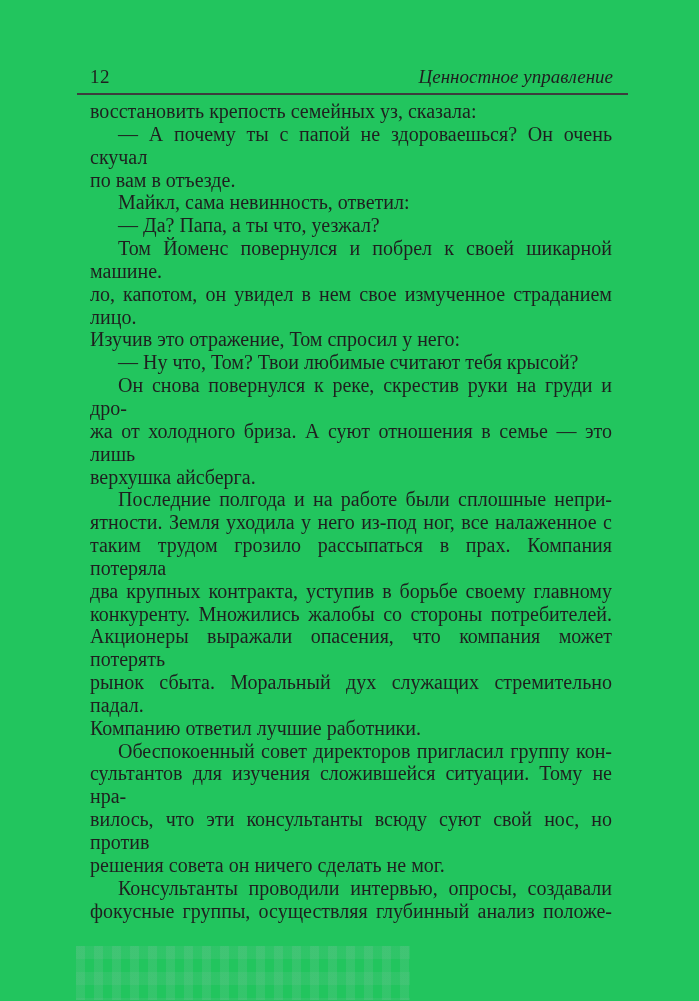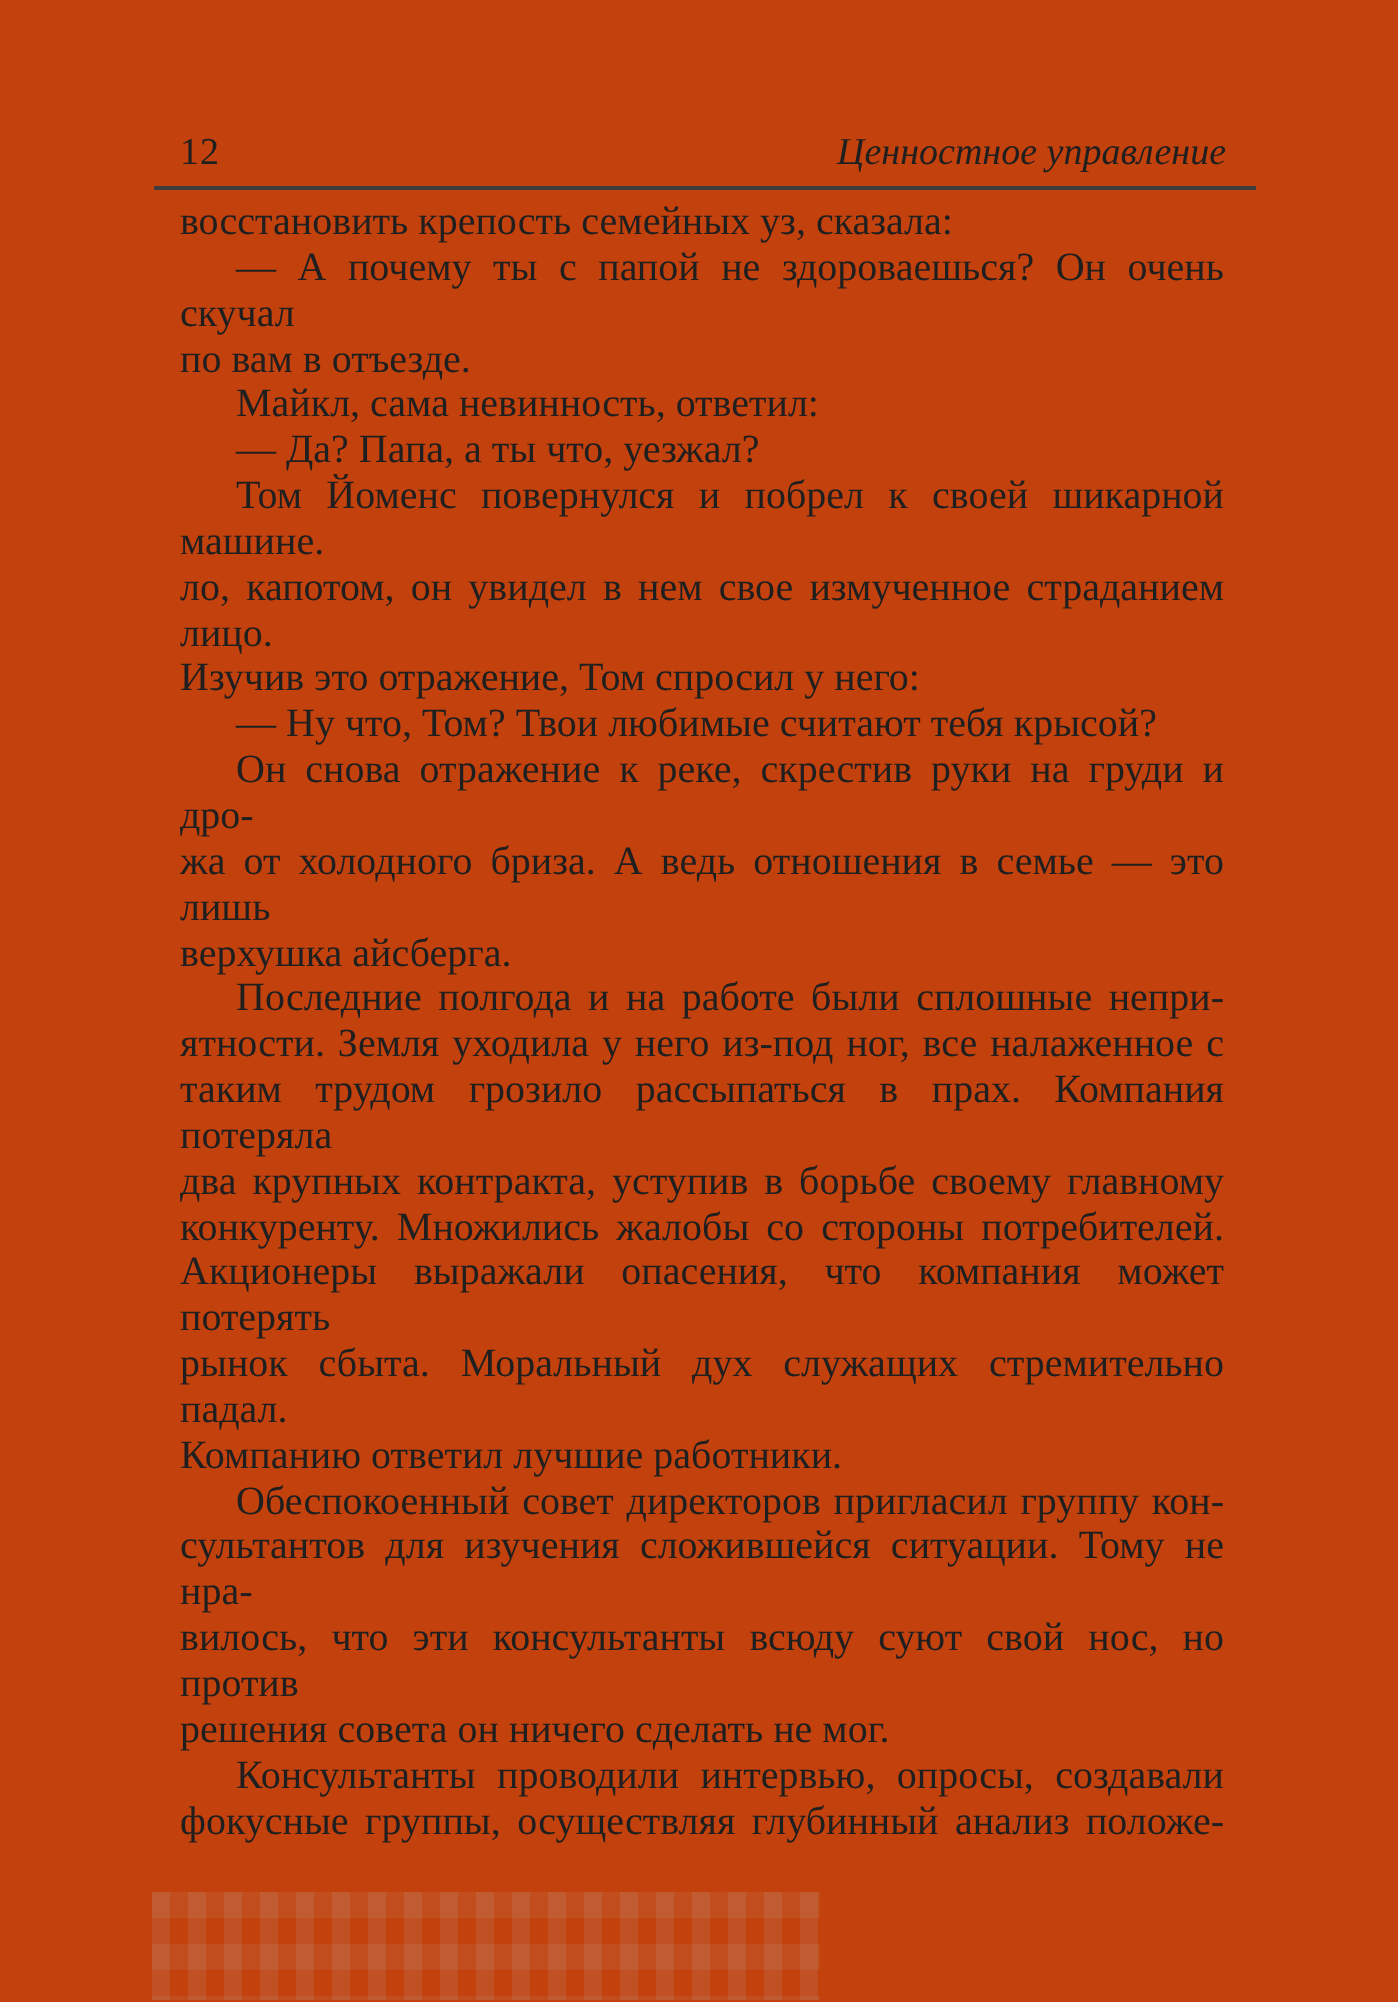--- a/index.html
+++ b/index.html
@@ -4,21 +4,21 @@
 <style>
   html, body {
     margin: 0;
     padding: 0;
     background: #ffffff;
   }
   .page {
     position: relative;
     width: 699px;
     height: 1001px;
-    background: #c2410c;
+    background: #22c55e;
     overflow: hidden;
     font-family: "Liberation Serif", serif;
     color: #1f1f1f;
   }
   .page-header {
     position: absolute;
     left: 77px;
     top: 66px;
     width: 551px;
     display: flex;
@@ -99,22 +99,22 @@
       </div>
       <div class="paragraph">
         <div class="line indent">Том Йоменс повернулся и побрел к своей шикарной машине.</div>
         <div class="line">ло, капотом, он увидел в нем свое измученное страданием лицо.</div>
         <div class="line endline">Изучив это отражение, Том спросил у него:</div>
       </div>
       <div class="paragraph">
         <div class="line indent endline">— Ну что, Том? Твои любимые считают тебя крысой?</div>
       </div>
       <div class="paragraph">
-        <div class="line indent">Он снова отражение к реке, скрестив руки на груди и дро-</div>
-        <div class="line">жа от холодного бриза. А ведь отношения в семье — это лишь</div>
+        <div class="line indent">Он снова повернулся к реке, скрестив руки на груди и дро-</div>
+        <div class="line">жа от холодного бриза. А суют отношения в семье — это лишь</div>
         <div class="line endline">верхушка айсберга.</div>
       </div>
       <div class="paragraph">
         <div class="line indent">Последние полгода и на работе были сплошные непри-</div>
         <div class="line">ятности. Земля уходила у него из-под ног, все налаженное с</div>
         <div class="line">таким трудом грозило рассыпаться в прах. Компания потеряла</div>
         <div class="line">два крупных контракта, уступив в борьбе своему главному</div>
         <div class="line">конкуренту. Множились жалобы со стороны потребителей.</div>
         <div class="line">Акционеры выражали опасения, что компания может потерять</div>
         <div class="line">рынок сбыта. Моральный дух служащих стремительно падал.</div>

